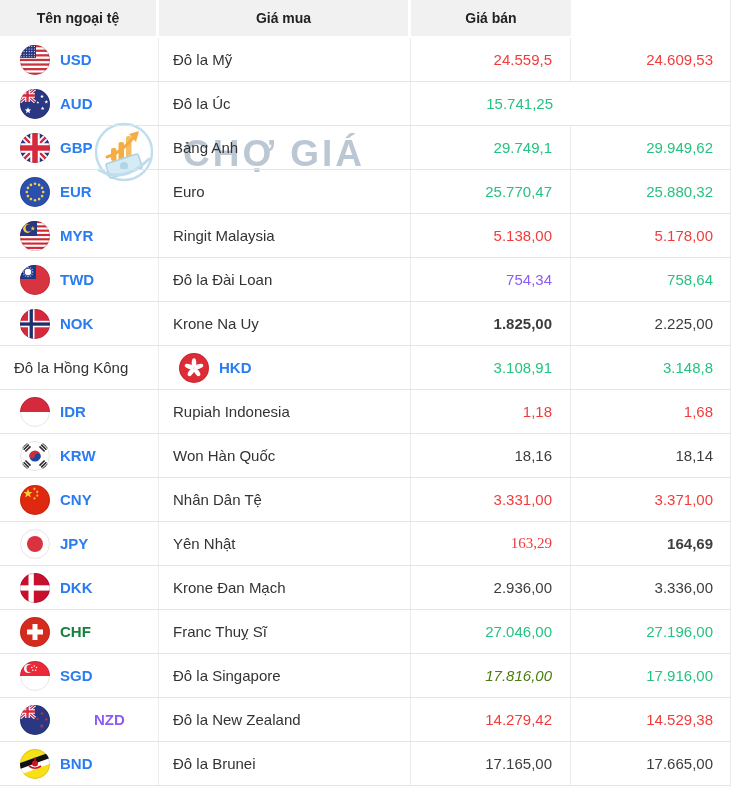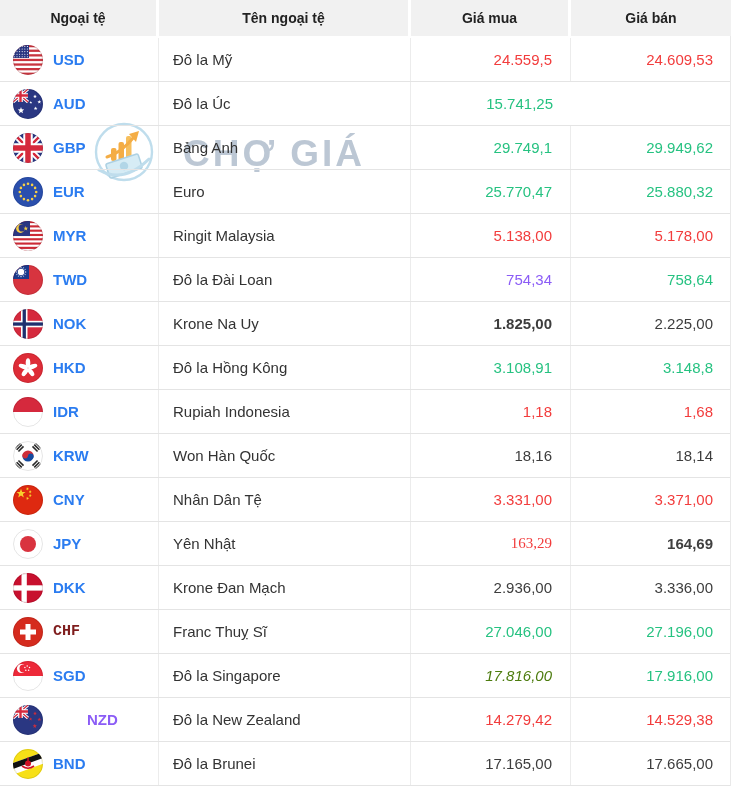--- a/index.html
+++ b/index.html
@@ -40,21 +40,21 @@
   }
   .cell {
     display: flex;
     align-items: center;
     border-right: 1px solid #ececec;
     font-size: 15px;
     color: #333;
     overflow: hidden;
   }
   .cell:last-child { border-right: none; }
-  .c-cur { padding-left: 13px; }
+  .c-cur { padding-left: 20px; }
   .flag { width: 30px; height: 30px; flex: 0 0 30px; display: inline-block; }
   .flag svg { display: block; }
   .code {
     margin-left: 10px;
     font-weight: bold;
     font-size: 15px;
     cursor: pointer;
   }
   .c-name { padding-left: 14px; }
   .c-buy, .c-sell { justify-content: flex-end; padding-right: 18px; }
@@ -75,21 +75,20 @@
     letter-spacing: 3px;
     color: #b9c5d2;
     white-space: nowrap;
   }
 </style>
 </head>
 <body>
 
 <div class="rate-table">
   <div class="hdr-row">
-    <div class="hdr-cell">Ngoại tệ</div>
     <div class="hdr-cell">Tên ngoại tệ</div>
     <div class="hdr-cell">Giá mua</div>
     <div class="hdr-cell">Giá bán</div>
   </div>
 
   <div class="watermark">
     <span>
       <svg width="62" height="62" viewBox="0 0 62 62">
         <circle cx="31" cy="31" r="28" fill="none" stroke="#bcdcec" stroke-width="2.4"></circle>
         <rect x="18" y="27" width="5.5" height="13" rx="2" fill="#f4a93c"></rect>
@@ -340,20 +339,21 @@
               <circle cx="15" cy="15" r="14.5" fill="none" stroke="rgba(0,0,0,0.1)"></circle>
             </svg>
           </span>
         <span class="code" style="color: rgb(43, 124, 240);">NOK</span>
       </div>
       <div class="cell c-name">Krone Na Uy</div>
       <div class="cell c-buy" style="color: rgb(61, 61, 61); font-weight: bold;">1.825,00</div>
       <div class="cell c-sell" style="color: rgb(61, 61, 61);">2.225,00</div>
     </div>
       <div class="trow">
+      <div class="cell c-name">Đô la Hồng Kông</div>
       <div class="cell c-cur">
         <span class="flag">
             <svg width="30" height="30" viewBox="0 0 30 30">
               <defs>
                 <clipPath id="cp-hk">
                   <circle cx="15" cy="15" r="15"></circle>
                 </clipPath>
               </defs>
               <g clip-path="url(#cp-hk)">
                 <rect width="30" height="30" fill="#de2c37"></rect>
@@ -371,21 +371,20 @@
                 </g>
                 <g transform="rotate(288 15 15)">
                   <ellipse cx="15" cy="10" rx="2.3" ry="4.7" fill="#fff"></ellipse>
                 </g>
               </g>
               <circle cx="15" cy="15" r="14.5" fill="none" stroke="rgba(0,0,0,0.1)"></circle>
             </svg>
           </span>
         <span class="code" style="color: rgb(43, 124, 240);">HKD</span>
       </div>
-      <div class="cell c-name">Đô la Hồng Kông</div>
       <div class="cell c-buy" style="color: rgb(38, 194, 129);">3.108,91</div>
       <div class="cell c-sell" style="color: rgb(38, 194, 129);">3.148,8</div>
     </div>
       <div class="trow">
       <div class="cell c-cur">
         <span class="flag">
             <svg width="30" height="30" viewBox="0 0 30 30">
               <defs>
                 <clipPath id="cp-id">
                   <circle cx="15" cy="15" r="15"></circle>
@@ -530,21 +529,21 @@
                 </clipPath>
               </defs>
               <g clip-path="url(#cp-ch)">
                 <rect width="30" height="30" fill="#d52b1e"></rect>
                 <rect x="12.5" y="7" width="5" height="16" fill="#fff"></rect>
                 <rect x="7" y="12.5" width="16" height="5" fill="#fff"></rect>
               </g>
               <circle cx="15" cy="15" r="14.5" fill="none" stroke="rgba(0,0,0,0.1)"></circle>
             </svg>
           </span>
-        <span class="code" style="color: #7f1d1d; font-family: Liberation Mono, monospace;">CHF</span>
+        <span class="code" style="color: #15803d;">CHF</span>
       </div>
       <div class="cell c-name">Franc Thuỵ Sĩ</div>
       <div class="cell c-buy" style="color: rgb(38, 194, 129);">27.046,00</div>
       <div class="cell c-sell" style="color: rgb(38, 194, 129);">27.196,00</div>
     </div>
       <div class="trow">
       <div class="cell c-cur">
         <span class="flag">
             <svg width="30" height="30" viewBox="0 0 30 30">
               <defs>

